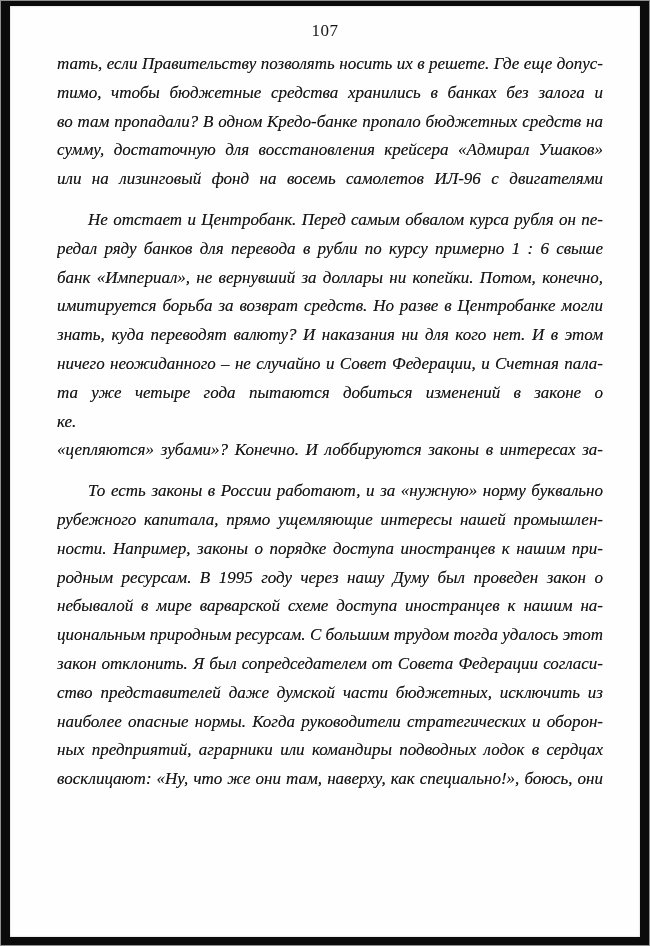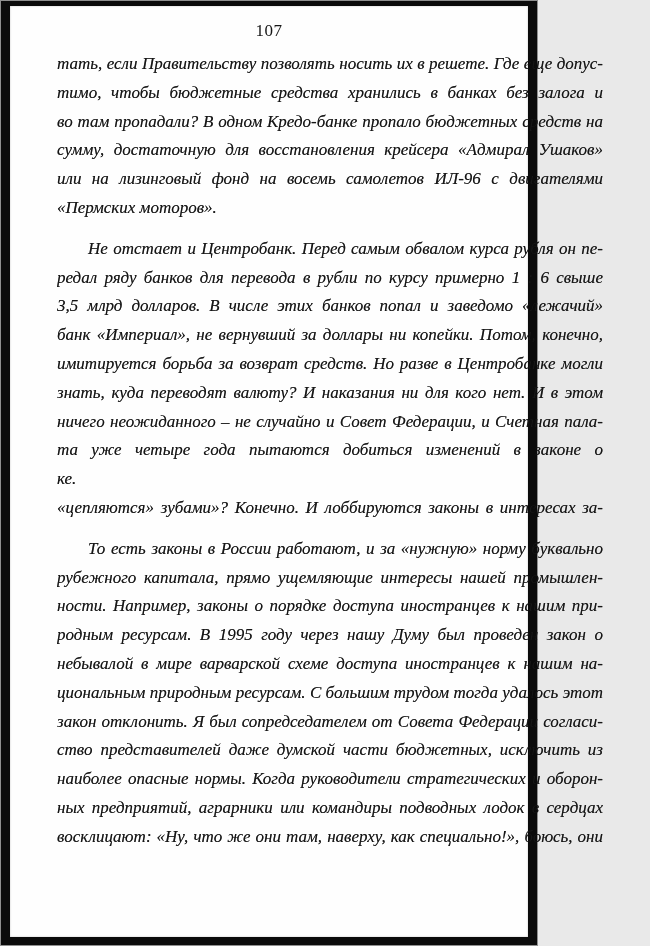--- a/index.html
+++ b/index.html
@@ -6,21 +6,21 @@
     margin: 0;
     padding: 0;
     width: 650px;
     height: 946px;
     overflow: hidden;
     background: #e9e9e9;
   }
   .scan {
     position: absolute;
     inset: 0;
-    width: 538px;
+    width: 650px;
     height: 946px;
     background: var(--outer_edge, #909090);
     font-family: "Liberation Serif", "DejaVu Serif", serif;
   }
   .frame {
     position: absolute;
     inset: 1px;
     background: var(--paper, #ffffff);
     border-style: solid;
     border-color: var(--frame, #0b0b0b);
@@ -70,24 +70,22 @@
 
 <div class="scan">
   <div class="frame">
     <div class="page-number">107</div>
     <div class="page-text">
         <div class="line">тать, если Правительству позволять носить их в решете. Где еще допус-</div>
         <div class="line">тимо, чтобы бюджетные средства хранились в банках без залога и масса-</div>
         <div class="line">во там пропадали? В одном Кредо-банке пропало бюджетных средств на</div>
         <div class="line">сумму, достаточную для восстановления крейсера «Адмирал Ушаков»</div>
         <div class="line">или на лизинговый фонд на восемь самолетов ИЛ-96 с двигателями</div>
-        <div class="line para-end">«Пермских моторов».</div>
         <div class="line indent">Не отстает и Центробанк. Перед самым обвалом курса рубля он пе-</div>
         <div class="line">редал ряду банков для перевода в рубли по курсу примерно 1 : 6 свыше</div>
-        <div class="line">3,5 млрд долларов. В числе этих банков попал и заведомо «лежачий»</div>
         <div class="line">банк «Империал», не вернувший за доллары ни копейки. Потом, конечно,</div>
         <div class="line">имитируется борьба за возврат средств. Но разве в Центробанке могли не</div>
         <div class="line">знать, куда переводят валюту? И наказания ни для кого нет. И в этом нет</div>
         <div class="line">ничего неожиданного – не случайно и Совет Федерации, и Счетная пала-</div>
         <div class="line">та уже четыре года пытаются добиться изменений в законе о Центробан-</div>
         <div class="line para-end">ке.</div>
         <div class="line">«цепляются» зубами»? Конечно. И лоббируются законы в интересах за-</div>
         <div class="line indent">То есть законы в России работают, и за «нужную» норму буквально</div>
         <div class="line">рубежного капитала, прямо ущемляющие интересы нашей промышлен-</div>
         <div class="line">ности. Например, законы о порядке доступа иностранцев к нашим при-</div>

